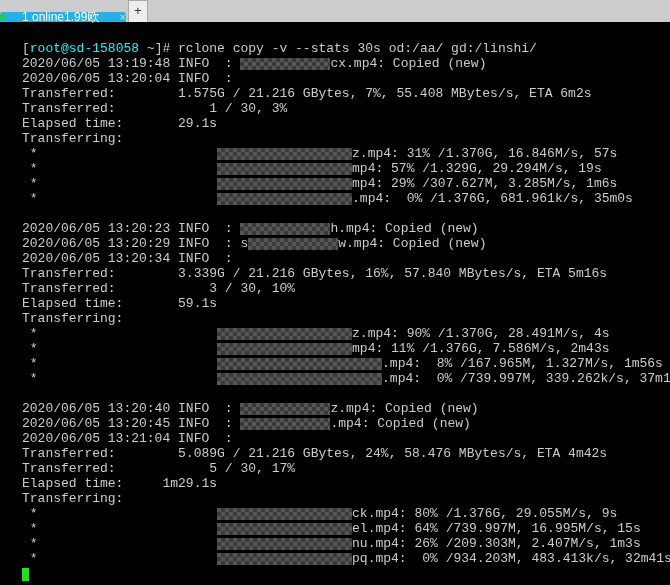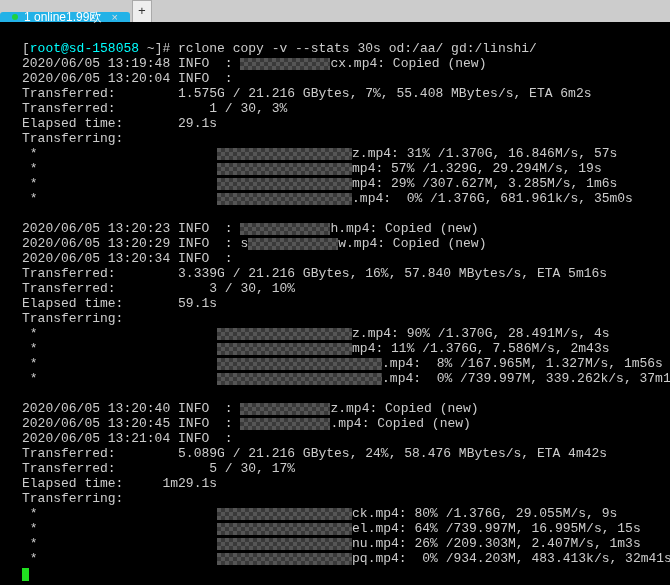--- a/index.html
+++ b/index.html
@@ -13,25 +13,25 @@
   }
   .tab-bar {
     height: 22px;
     background: #ccc;
     display: flex;
     align-items: stretch;
   }
   .tab {
     background: #23b2e7;
     color: #fff;
-    padding: 2px 12px;
+    padding: 2px 0;
     font-size: 12px;
     display: flex;
     align-items: center;
-    gap: 6px;
+    gap: 16px;
     font-family: Arial, sans-serif;
     border-top-left-radius: 3px;
     border-top-right-radius: 3px;
     margin-top: 12px;
   }
   .tab .dot {
     width: 6px; height: 6px; border-radius: 50%; background: #20d040;
   }
   .tab .close {
     color: #ddd; cursor: pointer; font-size: 11px; margin-left: 4px;

